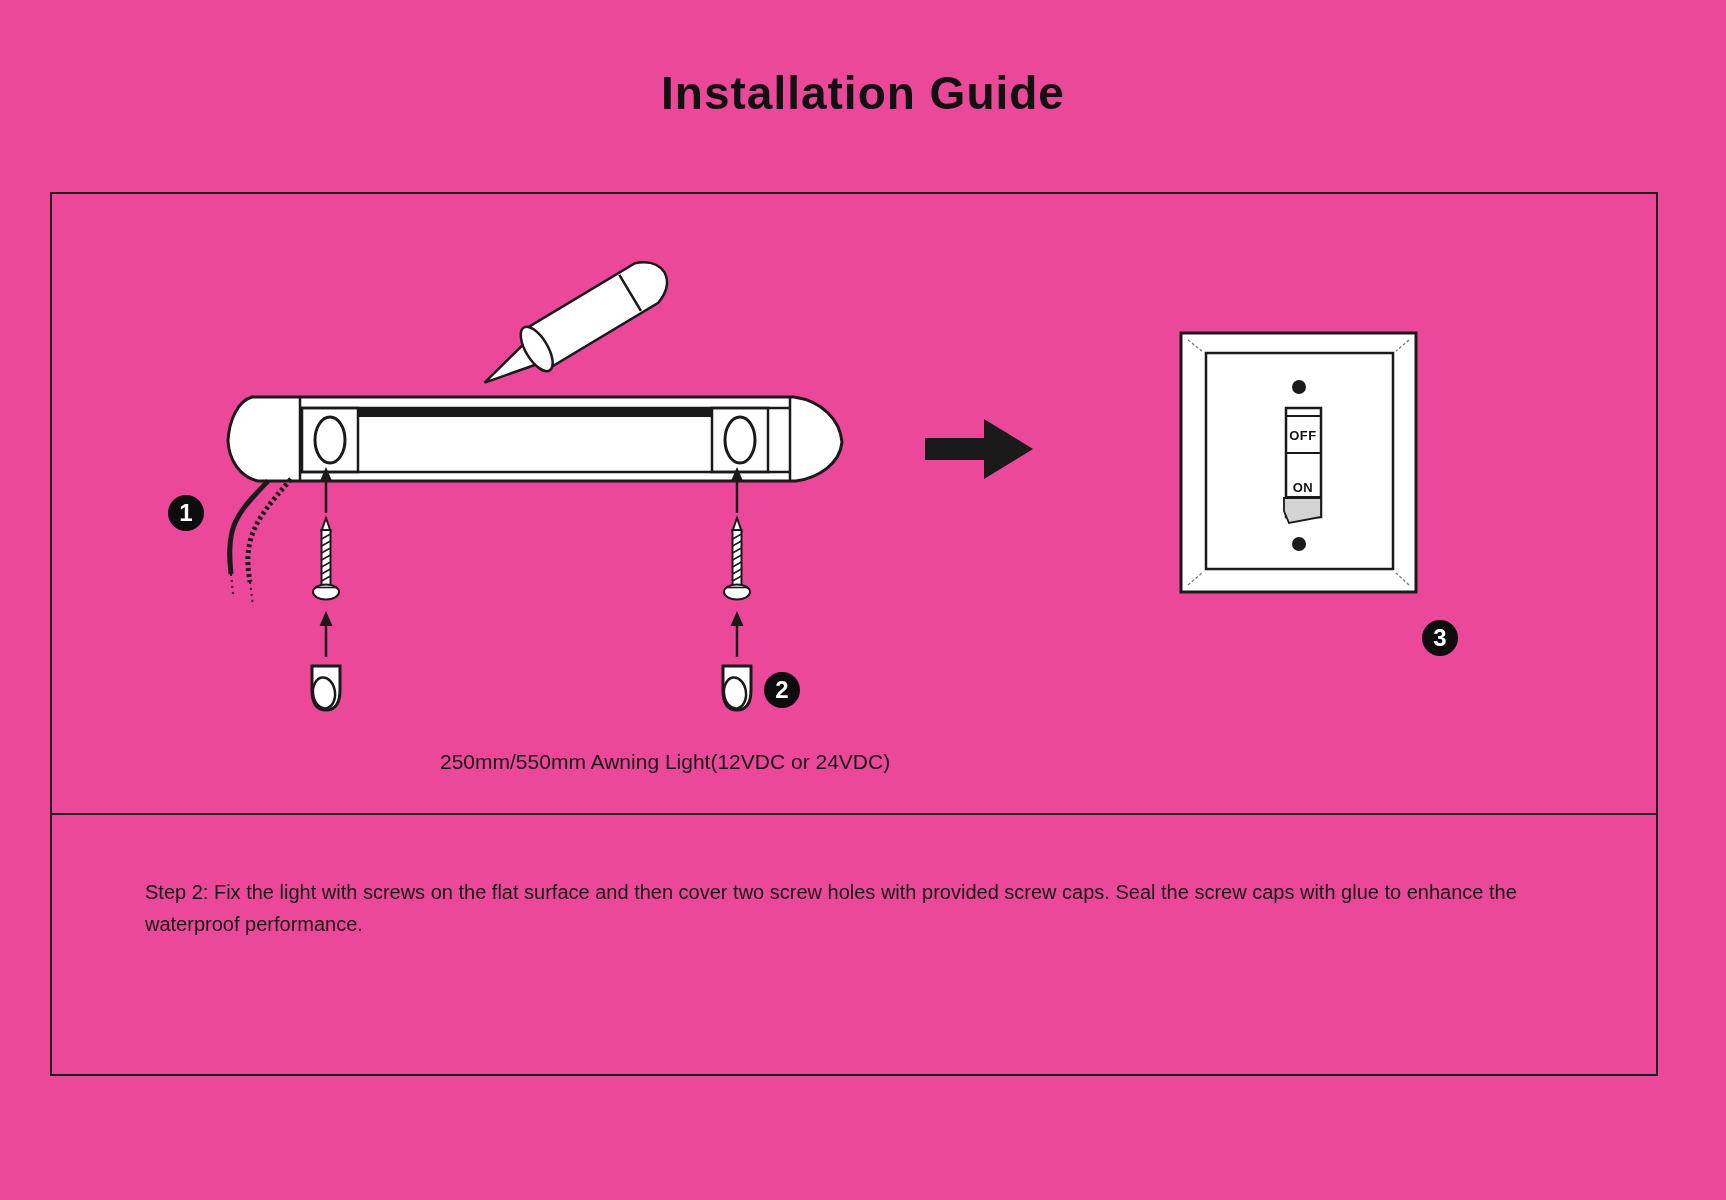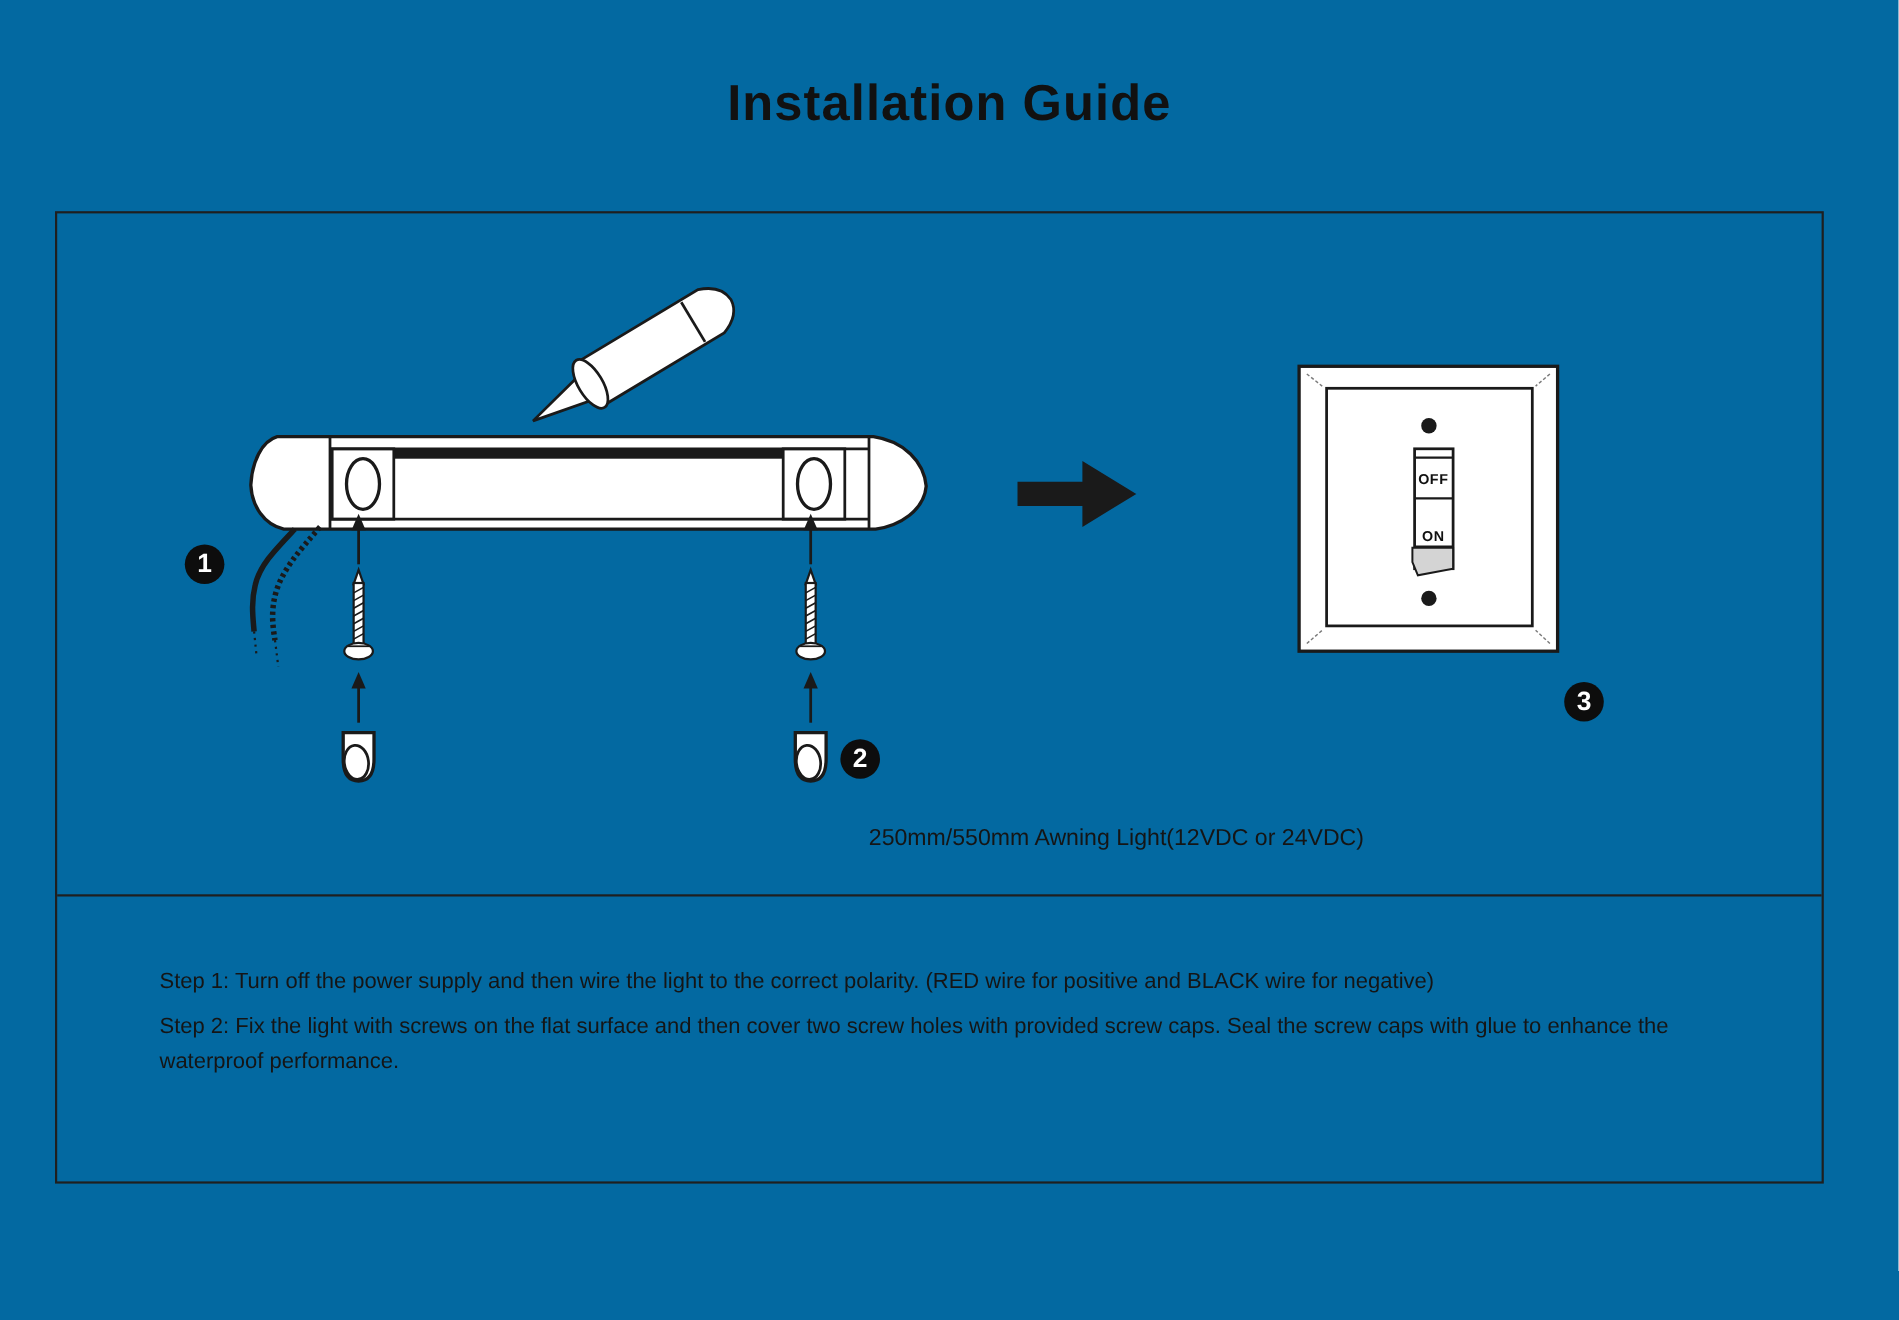--- a/index.html
+++ b/index.html
@@ -1,36 +1,36 @@
 <!DOCTYPE html>
 <html><head>
 <meta charset="utf-8">
 <style>
   html,body{margin:0;padding:0;background:#ffffff;}
-  .page{position:relative;width:1726px;height:1200px;background:#0369a1;overflow:hidden;
+  .page{position:relative;width:1726px;height:1200px;background:#ec4899;overflow:hidden;
         font-family:"Liberation Sans",sans-serif;color:#111;}
   .title{position:absolute;left:0;top:66px;width:100%;margin:0;text-align:center;
          font-size:46px;font-weight:700;letter-spacing:1px;color:#111;}
   .frame{position:absolute;left:50px;top:192px;width:1604px;height:880px;
          border:2px solid #1f1f1f;background:transparent;}
   .divider{position:absolute;left:0;right:0;top:619px;border-top:2px solid #1f1f1f;}
   .artwork{position:absolute;left:0;top:0;width:1726px;height:1200px;pointer-events:none;}
   .ln{stroke:#1a1a1a;fill:none;}
   .fw{fill:#ffffff;stroke:#1a1a1a;}
   .fb{fill:#1a1a1a;stroke:none;}
   .tick{stroke:#7a7a7a;fill:none;}
   .sw-label{font-family:"Liberation Sans",sans-serif;font-weight:bold;font-size:13px;
             fill:#111;text-anchor:middle;letter-spacing:0.5px;}
   .marker{position:absolute;width:36px;height:36px;border-radius:50%;background:#0d0d0d;
           color:#fff;display:flex;align-items:center;justify-content:center;
           font-size:24px;font-weight:700;}
   .m1{left:168px;top:495px;}
   .m2{left:764px;top:672px;}
   .m3{left:1422px;top:620px;}
-  .caption{position:absolute;left:440px;top:750px;width:800px;text-align:right;
+  .caption{position:absolute;left:440px;top:750px;width:800px;text-align:left;
            font-size:21px;color:#151515;}
   .steps{position:absolute;left:145px;top:876px;width:1448px;}
   .steps p{margin:0 0 9px 0;font-size:20px;line-height:32px;color:#151515;}
 </style>
 </head>
 <body>
 
 <div class="page">
 
   <h1 class="title">Installation Guide</h1>
@@ -127,17 +127,16 @@
     </g>
   </svg>
 
   <div class="marker m1">1</div>
   <div class="marker m2">2</div>
   <div class="marker m3">3</div>
 
   <div class="caption">250mm/550mm Awning Light(12VDC or 24VDC)</div>
 
   <div class="steps">
-    <p>Step 1: Turn off the power supply and then wire the light to the correct polarity. (RED wire for positive and BLACK wire for negative)</p>
     <p>Step 2: Fix the light with screws on the flat surface and then cover two screw holes with provided screw caps. Seal the screw caps with glue to enhance the waterproof performance.</p>
   </div>
 
 </div>
 
 </body></html>

